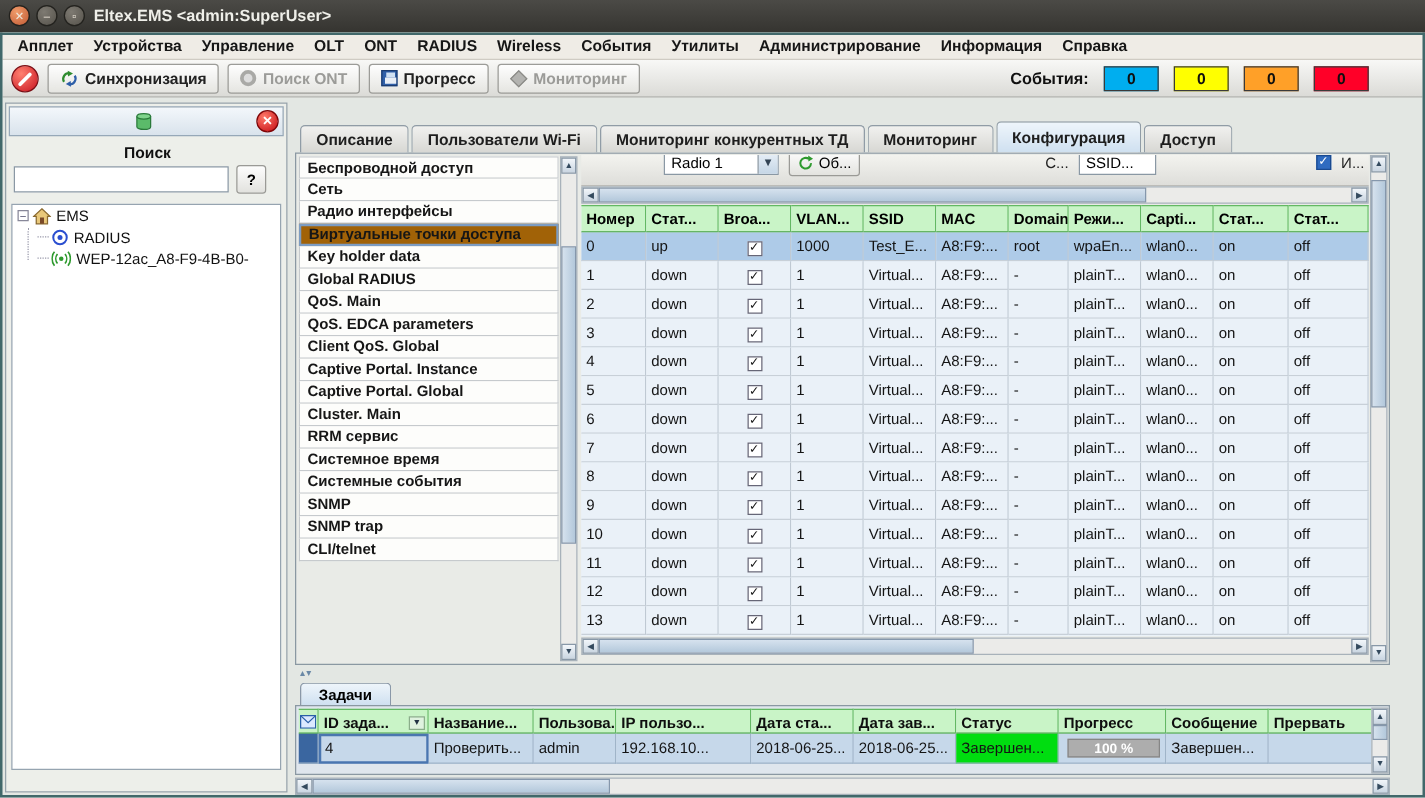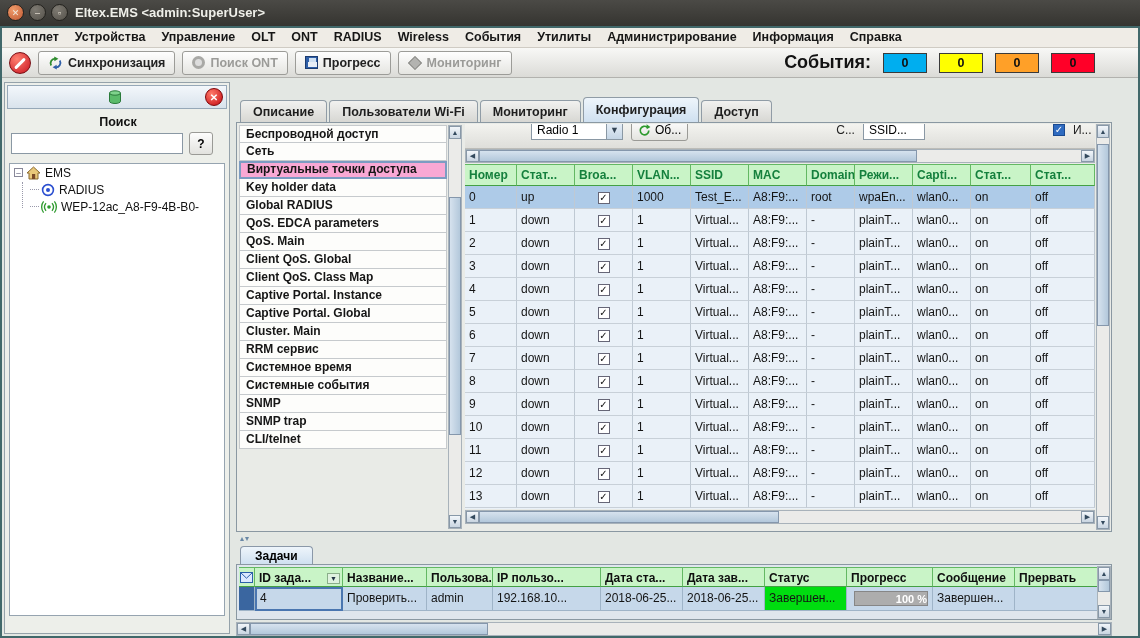--- a/index.html
+++ b/index.html
@@ -34,21 +34,21 @@
   .tb-btn{display:flex;align-items:center;gap:5px;height:24px;padding:0 9px;
     background:linear-gradient(#FEFEFE,#E5E5E1);border:1px solid #9C9C98;border-radius:3px;
     font-size:12.5px;font-weight:bold;color:#222;font-family:inherit;}
   .tb-btn.disabled{color:#9B9B98;}
   .ic-ont{width:13px;height:13px;border-radius:50%;border:3px solid #A9A9A6;background:#DDD;}
   .ic-save{width:13px;height:13px;background:#2F5FA8;border:1px solid #1C3C70;position:relative;}
   .ic-save::before{content:'';position:absolute;left:3px;top:1px;width:7px;height:4px;background:#CFE0F2;}
   .ic-save::after{content:'';position:absolute;left:2px;bottom:1px;width:9px;height:5px;background:#E8EEF6;}
   .ic-apply{width:10px;height:10px;background:#B3B3B0;border:1px solid #8A8A86;transform:rotate(45deg);margin:0 2px;}
   .events{margin-left:auto;display:flex;align-items:center;gap:12px;padding-right:36px;}
-  .events-label{font-size:18px;font-weight:bold;color:#111;}
+  .events-label{font-size:13px;font-weight:bold;color:#111;}
   .counter{width:44px;height:20px;border:1px solid #3A3A3A;display:flex;align-items:center;
     justify-content:center;font-size:12.5px;font-weight:bold;color:#101010;}
 
   
   .left-panel{position:absolute;left:4px;top:82px;width:226px;height:552px;
     background:#EDEFEA;border:1px solid #95A2AA;}
   .lp-toolbar{position:absolute;left:2px;top:2px;width:220px;height:24px;
     background:linear-gradient(#F3F7FB,#D9E3EC);border:1px solid #96A8B8;
     display:flex;align-items:center;}
   .lp-tool-btn{margin-left:96px;width:22px;height:20px;display:flex;align-items:center;justify-content:center;}
@@ -92,21 +92,21 @@
     border-radius:4px 4px 0 0;margin-right:2px;white-space:nowrap;}
   .tab.active{background:linear-gradient(#EEF5FB,#CFE0F0);height:25px;}
 
   
   .main-content{position:absolute;left:236px;top:122px;width:876px;height:410px;
     background:#E9EBE7;border:1px solid #8A98A2;}
   .sections{position:absolute;left:2px;top:2px;width:208px;height:374px;overflow:hidden;}
   .section-item{height:18px;line-height:16px;border:1px solid #C6CACD;border-top:none;
     background:#FDFDFB;font-size:12px;font-weight:bold;color:#161616;padding-left:6px;white-space:nowrap;overflow:hidden;}
   .section-item:first-child{border-top:1px solid #C6CACD;}
-  .section-item.selected{background:#f9a8d4;border:2px solid #7C9CC2;line-height:13px;}
+  .section-item.selected{background:#a16207;border:2px solid #7C9CC2;line-height:13px;}
   .sections-sb{left:211px;top:2px;height:404px;}
 
   .vap-toolbar{position:absolute;left:228px;top:1px;width:630px;height:25px;overflow:hidden;
     background:linear-gradient(#F3F3EF,#DEDEDA);border-bottom:1px solid #BCBCB8;}
   .vap-toolbar-inner{display:flex;align-items:center;margin-top:-7px;height:26px;padding-left:66px;gap:8px;}
   .combo{height:20px;background:#FFF;border:1px solid #8A98A4;display:flex;align-items:center;
     font-size:12px;padding-left:5px;}
   .combo.iface{width:92px;} .combo.ssid{width:62px;}
   .combo-arrow{margin-left:auto;width:16px;height:100%;background:linear-gradient(#EAF1F8,#C5D6E6);
     border-left:1px solid #8A98A4;display:flex;align-items:center;justify-content:center;font-size:9px;color:#345;}
@@ -116,21 +116,21 @@
   .mini-btn span{white-space:nowrap;overflow:hidden;text-overflow:ellipsis;}
   .frag{font-size:12px;color:#222;white-space:nowrap;}
   .cbx{display:inline-block;width:12px;height:12px;background:#FFF;border:1px solid #667;
     font-size:10px;line-height:10px;text-align:center;color:#111;}
   .cbx.blue{background:#2F6BC0;border-color:#1A4A90;color:#FFF;}
 
   .vap-sb-top{left:228px;top:26px;width:630px;}
   .vap-table{position:absolute;left:228px;top:41px;width:630px;height:345px;overflow:hidden;background:#EAF1F8;}
   .vap-hrow{display:flex;height:22px;}
   .vap-hcell{background:var(--hdr-green,#C9F4C7);border-right:1px solid #63B863;border-bottom:1px solid #44A044;
-    border-top:1px solid #63B863;font-size:12px;font-weight:bold;color:#15803d;
+    border-top:1px solid #63B863;font-size:12px;font-weight:bold;color:#000000;
     padding:3px 0 0 4px;overflow:hidden;white-space:nowrap;flex:0 0 auto;}
   .vap-row{display:flex;height:23px;}
   .vap-cell{border-right:1px solid #BFC9D3;border-bottom:1px solid #C8D0D8;font-size:12px;color:#141414;
     padding:4px 0 0 4px;overflow:hidden;white-space:nowrap;flex:0 0 auto;background:#EAF1F8;}
   .vap-cell.center{text-align:center;padding-left:0;}
   .vap-row.selected .vap-cell{background:var(--sel-blue,#AECBE8);}
   .vap-sb-bottom{left:228px;top:387px;width:630px;}
   .vap-sb-right{left:859px;top:1px;height:406px;}
 
   .split-handle{position:absolute;left:240px;top:534px;font-size:8px;color:#6A88A6;letter-spacing:1px;}
@@ -149,21 +149,21 @@
   .t-hcell.icon-col{justify-content:center;padding:0;}
   .sort-btn{margin-left:auto;margin-right:2px;font-size:7px;color:#234;border:1px solid #8AAE8A;
     background:#DFF2DF;padding:0 2px;line-height:9px;}
   .t-row{display:flex;height:24px;}
   .t-cell{background:#C6D8EA;border-right:1px solid #9FB4C8;border-bottom:1px solid #9FB4C8;
     font-size:12px;color:#141414;padding:4px 0 0 4px;overflow:hidden;white-space:nowrap;flex:0 0 auto;}
   .t-cell.sel-col{background:#3A66A0;padding:0;}
   .t-cell.id-cell{border:2px solid #4A76B0;padding:2px 0 0 3px;}
   .t-cell.status-cell{background:var(--status-green,#00DD10);}
   .pbar{width:74px;height:15px;background:#ADADAD;border:1px solid #868686;margin:0 0 0 3px;
-    display:flex;align-items:center;justify-content:flex-end;}
+    display:flex;align-items:center;justify-content:center;}
   .pbar span{color:#FFF;font-size:11px;font-weight:bold;}
   .bottom-sb{left:236px;top:622px;width:876px;}
 </style>
 </head>
 <body>
 
 <div class="titlebar">
   <div class="win-btn close">✕</div>
   <div class="win-btn b2">–</div>
   <div class="win-btn b3">▫</div>
@@ -261,36 +261,37 @@
       </svg>
       <span class="tree-label">WEP-12ac_A8-F9-4B-B0-</span>
     </div>
   </div>
 
 </div>
 
 <div class="main-tabs" id="main-tabs">
     <div class="tab">Описание</div>
     <div class="tab">Пользователи Wi-Fi</div>
+    <div class="tab">Мониторинг конкурентных ТД</div>
     <div class="tab">Мониторинг</div>
     <div class="tab active">Конфигурация</div>
     <div class="tab">Доступ</div>
   </div>
 
 <div class="main-content">
   <div class="sections" id="sections">
       <div class="section-item">Беспроводной доступ</div>
       <div class="section-item">Сеть</div>
+      <div class="section-item">Радио интерфейсы</div>
       <div class="section-item selected">Виртуальные точки доступа</div>
       <div class="section-item">Key holder data</div>
       <div class="section-item">Global RADIUS</div>
+      <div class="section-item">QoS. Main</div>
       <div class="section-item">QoS. EDCA parameters</div>
-      <div class="section-item">QoS. Main</div>
       <div class="section-item">Client QoS. Global</div>
-      <div class="section-item">Client QoS. Class Map</div>
       <div class="section-item">Captive Portal. Instance</div>
       <div class="section-item">Captive Portal. Global</div>
       <div class="section-item">Cluster. Main</div>
       <div class="section-item">RRM сервис</div>
       <div class="section-item">Системное время</div>
       <div class="section-item">Системные события</div>
       <div class="section-item">SNMP</div>
       <div class="section-item">SNMP trap</div>
       <div class="section-item">CLI/telnet</div>
     </div>

